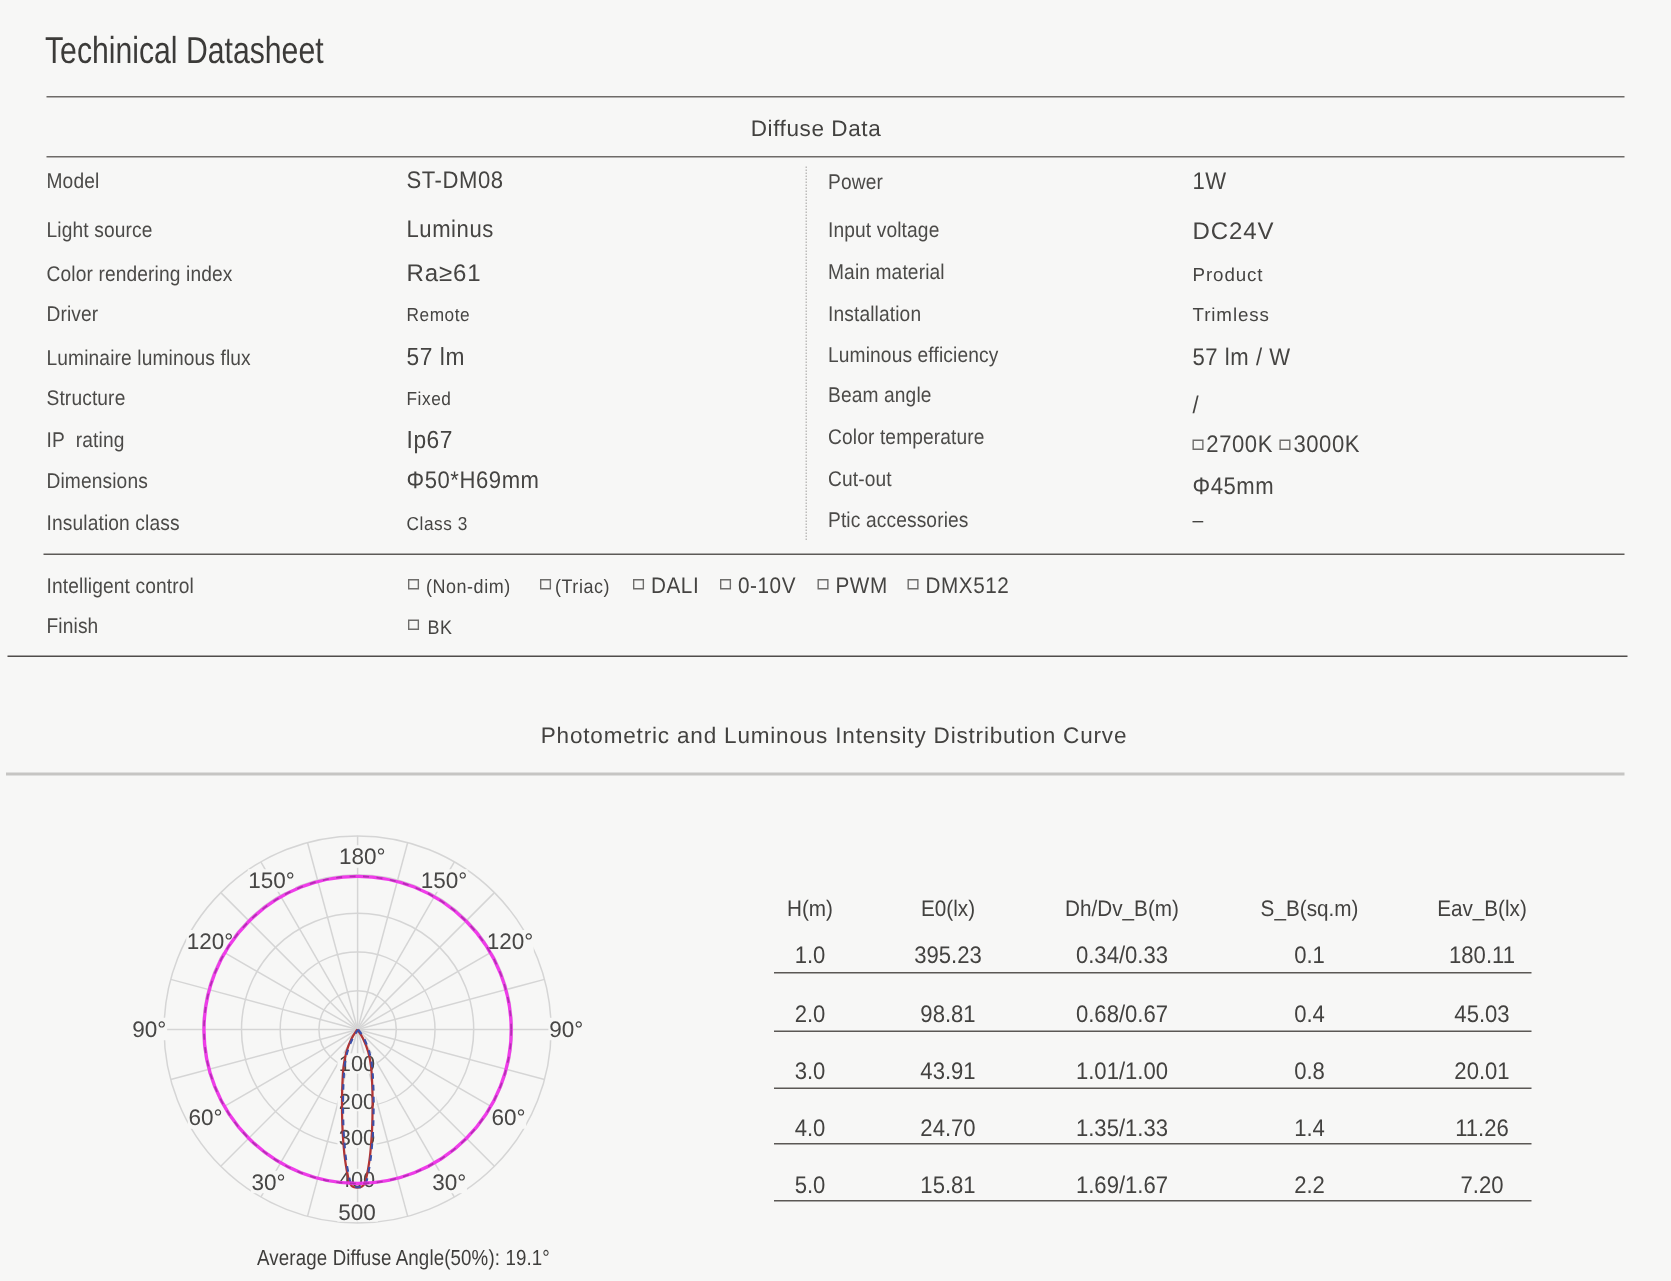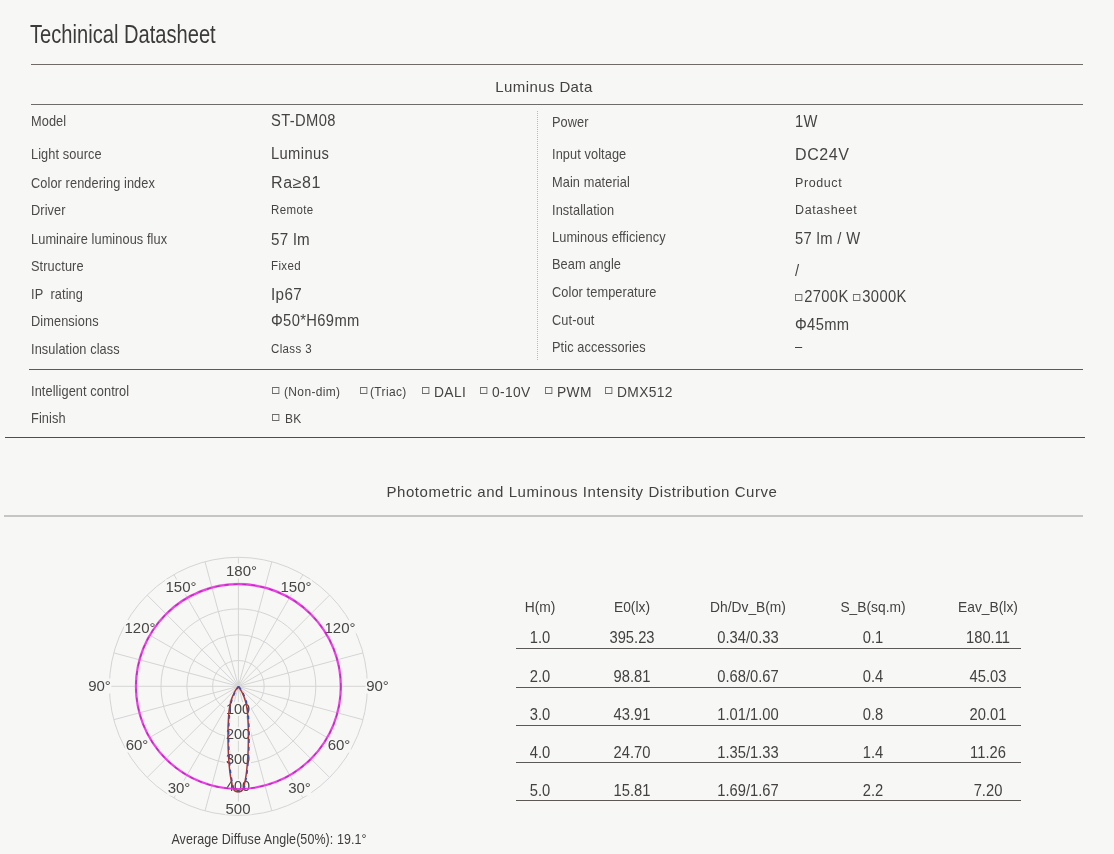--- a/index.html
+++ b/index.html
@@ -7,49 +7,49 @@
   .lb{position:absolute;white-space:nowrap;font-size:14.2px;color:#4b4a48;letter-spacing:0.1px;transform:translateY(-50%) scaleX(0.9);transform-origin:0 50%}
   .vl{position:absolute;white-space:nowrap;color:#454442;letter-spacing:0.4px;transform:translateY(-50%) scaleX(0.92);transform-origin:0 50%}
   .vl.n{transform:translateY(-50%);letter-spacing:0.6px}
   .pc{position:absolute;white-space:nowrap;font-size:16px;color:#434240;transform:translate(-50%,-50%) scaleX(0.92);letter-spacing:0px}
   .hl{position:absolute;height:1px}
   .sq{display:inline-block;width:5.5px;height:5.5px;border:1px solid #6e6d6b;margin:0 2.5px 2px 0;vertical-align:middle;background:transparent}
 </style></head>
 <body>
 <div class="t" style="left:30px;top:22px;font-size:25px;line-height:1;color:#3c3b39;transform:scaleX(0.805);transform-origin:0 0">Techinical Datasheet</div>
 <div class="hl" style="left:31px;top:64px;width:1052px;background:#6e6b68"></div>
-<div class="t" style="left:544px;top:86px;transform:translate(-50%,-50%);font-size:15px;color:#434240;letter-spacing:0.4px">Luminus Data</div>
+<div class="t" style="left:544px;top:86px;transform:translate(-50%,-50%);font-size:15px;color:#434240;letter-spacing:0.4px">Diffuse Data</div>
 <div class="hl" style="left:31px;top:103.5px;width:1052px;background:#6e6b68"></div>
 <div style="position:absolute;left:537px;top:111px;height:249px;border-left:1px dotted #bdbcba"></div>
 <div class="lb" style="left:31px;top:121px">Model</div>
 <div class="vl" style="left:271px;top:121px;font-size:16px">ST-DM08</div>
 <div class="lb" style="left:31px;top:154px">Light source</div>
 <div class="vl" style="left:271px;top:154px;font-size:16px">Luminus</div>
 <div class="lb" style="left:31px;top:182.5px">Color rendering index</div>
-<div class="vl n" style="left:271px;top:182.5px;font-size:16px">Ra≥81</div>
+<div class="vl n" style="left:271px;top:182.5px;font-size:16px">Ra≥61</div>
 <div class="lb" style="left:31px;top:210px">Driver</div>
 <div class="vl" style="left:271px;top:210px;font-size:12.5px">Remote</div>
 <div class="lb" style="left:31px;top:238.5px">Luminaire luminous flux</div>
 <div class="vl" style="left:271px;top:238.5px;font-size:16.5px">57 lm</div>
 <div class="lb" style="left:31px;top:266px">Structure</div>
 <div class="vl" style="left:271px;top:266px;font-size:12.5px">Fixed</div>
 <div class="lb" style="left:31px;top:293.5px">IP&nbsp; rating</div>
 <div class="vl" style="left:271px;top:293.5px;font-size:16.5px">Ip67</div>
 <div class="lb" style="left:31px;top:321px">Dimensions</div>
 <div class="vl" style="left:271px;top:321px;font-size:16px">Φ50*H69mm</div>
 <div class="lb" style="left:31px;top:348.5px">Insulation class</div>
 <div class="vl" style="left:271px;top:348.5px;font-size:12.5px">Class 3</div>
 <div class="lb" style="left:551.5px;top:121.5px">Power</div>
 <div class="vl" style="left:795px;top:121.7px;font-size:16px">1W</div>
 <div class="lb" style="left:551.5px;top:154px">Input voltage</div>
 <div class="vl n" style="left:795px;top:154.5px;font-size:16px">DC24V</div>
 <div class="lb" style="left:551.5px;top:182px">Main material</div>
 <div class="vl n" style="left:795px;top:183px;font-size:12.5px">Product</div>
 <div class="lb" style="left:551.5px;top:209.5px">Installation</div>
-<div class="vl n" style="left:795px;top:210px;font-size:12.5px">Datasheet</div>
+<div class="vl n" style="left:795px;top:210px;font-size:12.5px">Trimless</div>
 <div class="lb" style="left:551.5px;top:236.5px">Luminous efficiency</div>
 <div class="vl" style="left:795px;top:239px;font-size:16px">57 lm / W</div>
 <div class="lb" style="left:551.5px;top:264px">Beam angle</div>
 <div class="vl" style="left:795px;top:270.7px;font-size:16px">/</div>
 <div class="lb" style="left:551.5px;top:292px">Color temperature</div>
 <div class="vl" style="left:795px;top:297.3px;font-size:16px"><span class="sq" style="margin-bottom:1px"></span>2700K <span class="sq" style="margin-bottom:1px"></span>3000K</div>
 <div class="lb" style="left:551.5px;top:319.5px">Cut-out</div>
 <div class="vl" style="left:795px;top:324.5px;font-size:16px">Φ45mm</div>
 <div class="lb" style="left:551.5px;top:347px">Ptic accessories</div>
 <div class="vl" style="left:795px;top:345.5px;font-size:14px">–</div>
@@ -64,21 +64,21 @@
 <div class="vl" style="left:480.4px;top:390.8px"><span class="sq"></span></div>
 <div class="vl" style="left:492.2px;top:390.8px;font-size:15px">0-10V</div>
 <div class="vl" style="left:545.2px;top:390.8px"><span class="sq"></span></div>
 <div class="vl" style="left:557px;top:390.8px;font-size:15px">PWM</div>
 <div class="vl" style="left:605.2px;top:390.8px"><span class="sq"></span></div>
 <div class="vl" style="left:617px;top:390.8px;font-size:15px">DMX512</div>
 <div class="lb" style="left:31px;top:417.7px">Finish</div>
 <div class="vl" style="left:271.8px;top:417.7px"><span class="sq"></span></div>
 <div class="vl" style="left:284.5px;top:417.7px;font-size:13px">BK</div>
 <div class="hl" style="left:5px;top:436.5px;width:1080px;height:1.5px;background:#504d4b"></div>
-<div class="t" style="left:582px;top:491px;transform:translate(-50%,-50%);font-size:15px;color:#434240;letter-spacing:0.55px">Photometric and Luminous Intensity Distribution Curve</div>
+<div class="t" style="left:556px;top:491px;transform:translate(-50%,-50%);font-size:15px;color:#434240;letter-spacing:0.55px">Photometric and Luminous Intensity Distribution Curve</div>
 <div class="hl" style="left:4px;top:515px;width:1079px;height:1.5px;background:#c6c5c3"></div>
 <svg style="position:absolute;left:0;top:540px" width="480" height="314" viewBox="0 540 480 314">
 <circle cx="238.4" cy="686.3" r="25.8" fill="none" stroke="#d5d5d5" stroke-width="1"></circle>
 <circle cx="238.4" cy="686.3" r="51.6" fill="none" stroke="#d5d5d5" stroke-width="1"></circle>
 <circle cx="238.4" cy="686.3" r="77.4" fill="none" stroke="#d5d5d5" stroke-width="1"></circle>
 <circle cx="238.4" cy="686.3" r="103.2" fill="none" stroke="#d5d5d5" stroke-width="1"></circle>
 <circle cx="238.4" cy="686.3" r="129.0" fill="none" stroke="#d5d5d5" stroke-width="1"></circle>
 <line x1="238.4" y1="686.3" x2="238.4" y2="557.3" stroke="#d5d5d5" stroke-width="1"></line>
 <line x1="238.4" y1="686.3" x2="271.8" y2="561.7" stroke="#d5d5d5" stroke-width="1"></line>
 <line x1="238.4" y1="686.3" x2="302.9" y2="574.6" stroke="#d5d5d5" stroke-width="1"></line>

